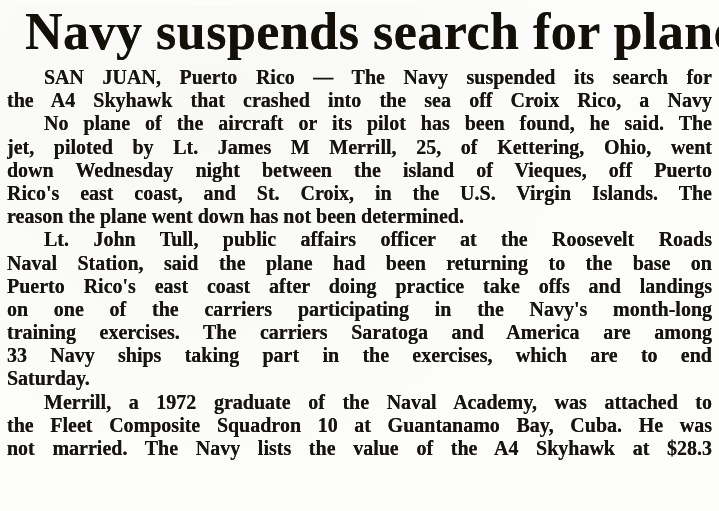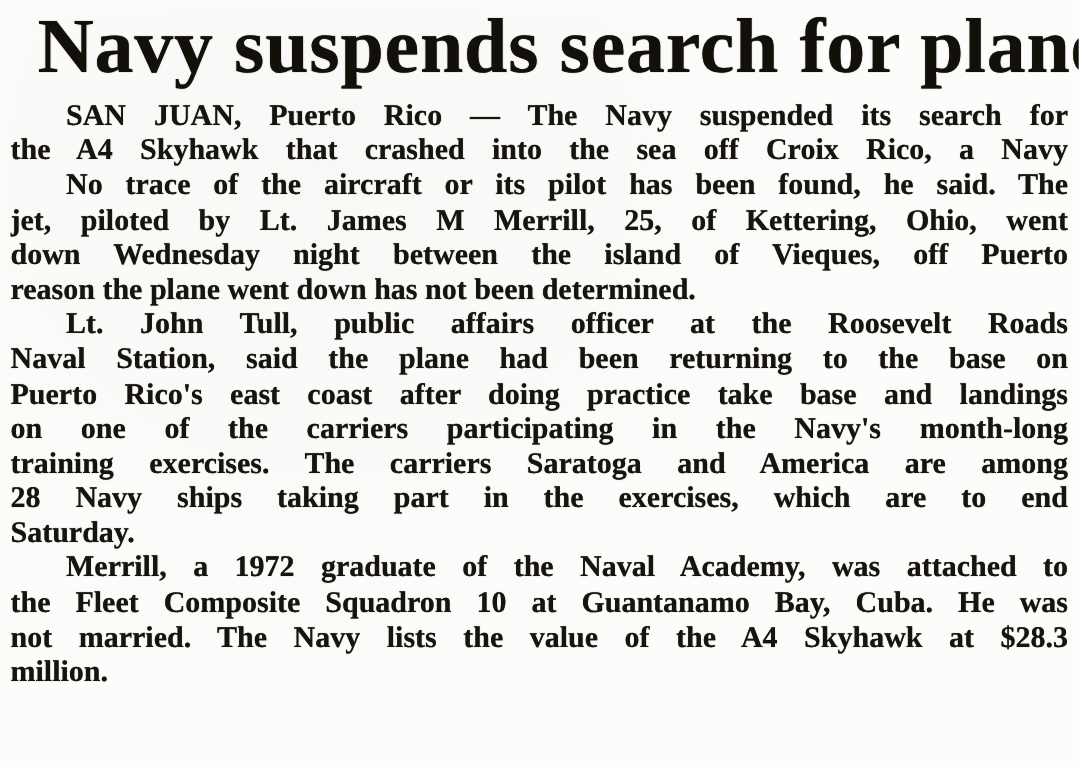--- a/index.html
+++ b/index.html
@@ -71,37 +71,37 @@
   <h1 class="headline">Navy suspends search for plane</h1>
 
   <section class="body-text">
 
     <div class="para">
       <div class="line first">SAN JUAN, Puerto Rico — The Navy suspended its search for</div>
       <div class="line">the A4 Skyhawk that crashed into the sea off Croix Rico, a Navy</div>
     </div>
 
     <div class="para">
-      <div class="line first">No trace of the aircraft or its pilot has been found, he said. The</div>
+      <div class="line first">No plane of the aircraft or its pilot has been found, he said. The</div>
       <div class="line">jet, piloted by Lt. James M Merrill, 25, of Kettering, Ohio, went</div>
       <div class="line">down Wednesday night between the island of Vieques, off Puerto</div>
+      <div class="line">Rico's east coast, and St. Croix, in the U.S. Virgin Islands. The</div>
       <div class="line last">reason the plane went down has not been determined.</div>
     </div>
 
     <div class="para">
       <div class="line first">Lt. John Tull, public affairs officer at the Roosevelt Roads</div>
       <div class="line">Naval Station, said the plane had been returning to the base on</div>
-      <div class="line">Puerto Rico's east coast after doing practice take base and landings</div>
+      <div class="line">Puerto Rico's east coast after doing practice take offs and landings</div>
       <div class="line">on one of the carriers participating in the Navy's month-long</div>
       <div class="line">training exercises. The carriers Saratoga and America are among</div>
-      <div class="line">28 Navy ships taking part in the exercises, which are to end</div>
+      <div class="line">33 Navy ships taking part in the exercises, which are to end</div>
       <div class="line last">Saturday.</div>
     </div>
 
     <div class="para">
       <div class="line first">Merrill, a 1972 graduate of the Naval Academy, was attached to</div>
       <div class="line">the Fleet Composite Squadron 10 at Guantanamo Bay, Cuba. He was</div>
       <div class="line">not married. The Navy lists the value of the A4 Skyhawk at $28.3</div>
-      <div class="line last">million.</div>
     </div>
 
   </section>
 </article>
 
 </body></html>

